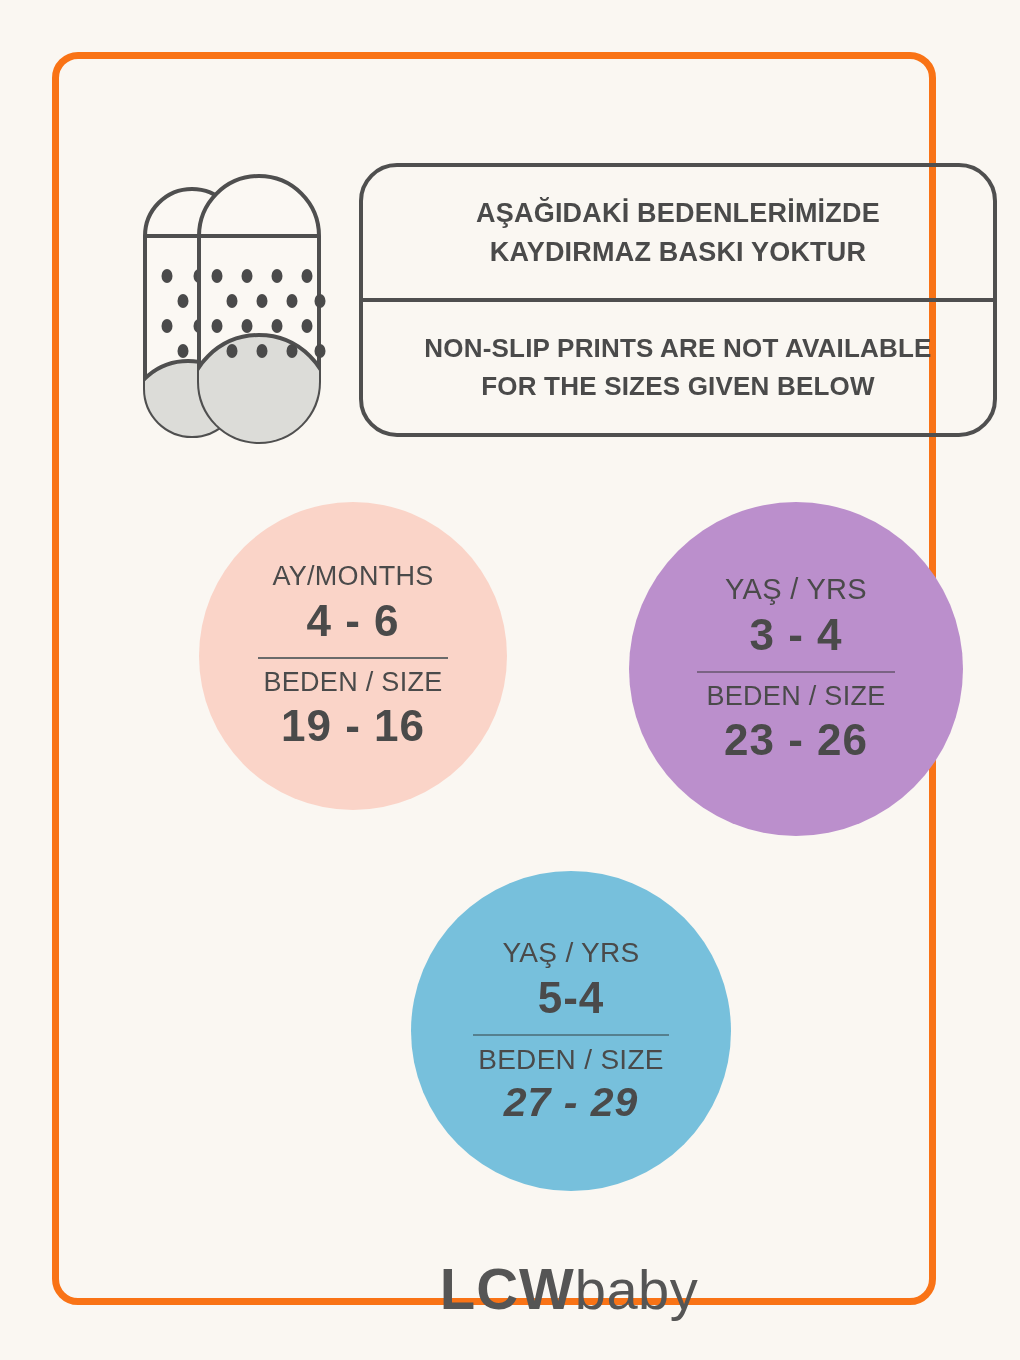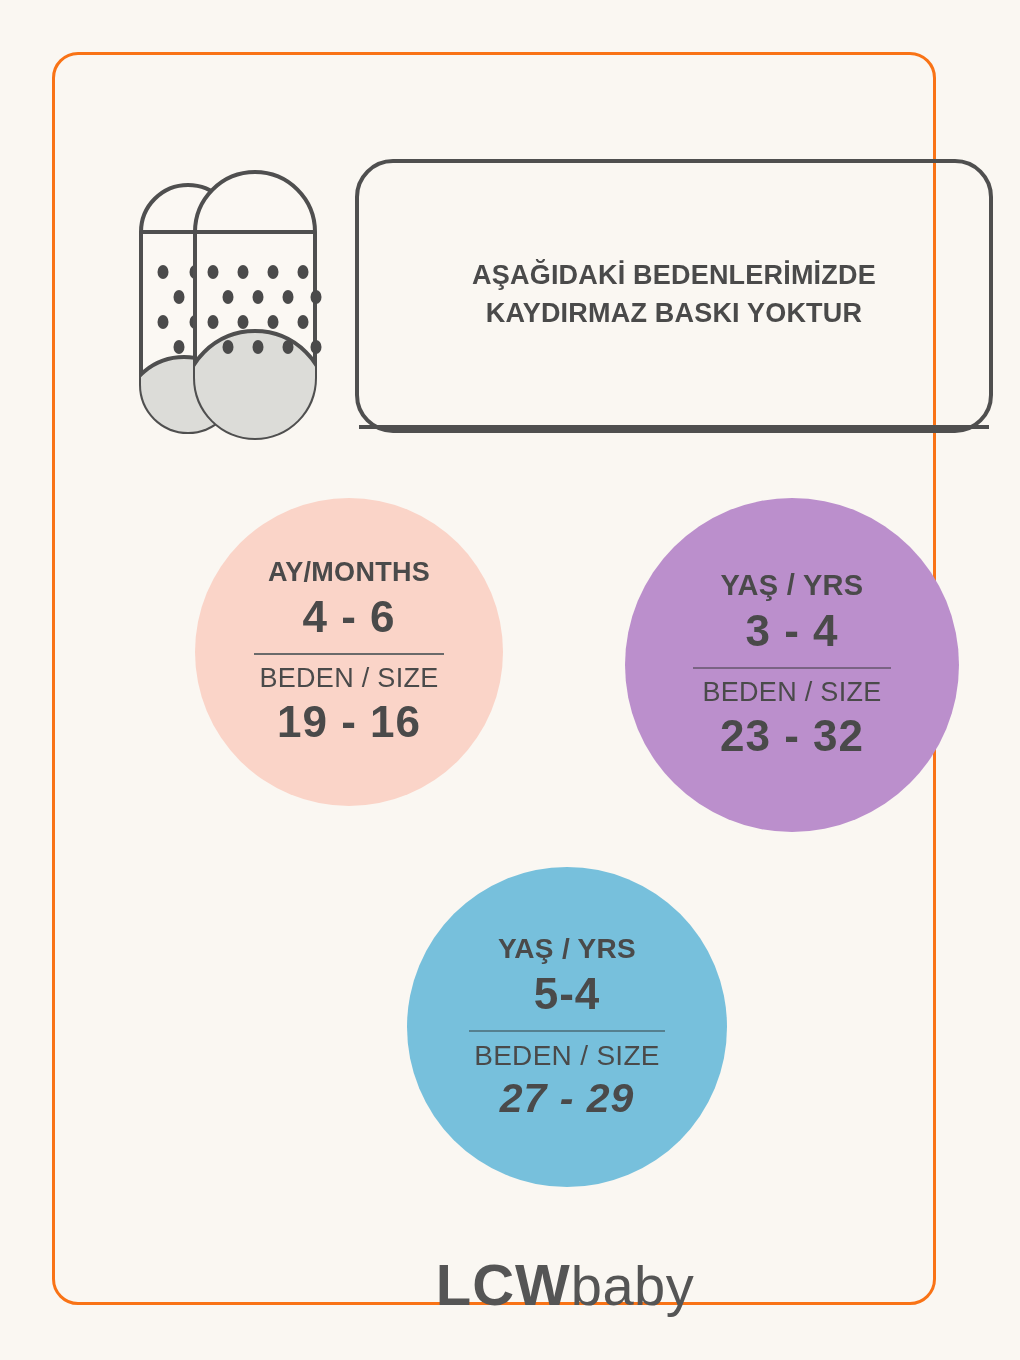--- a/index.html
+++ b/index.html
@@ -15,21 +15,21 @@
     position: relative;
   }
 
   
   #card {
     position: absolute;
     left: 52px;
     top: 52px;
     width: 884px;
     height: 1253px;
-    border: 3px solid #f97316;
+    border: 7px solid #f97316;
     border-radius: 26px;
     box-sizing: border-box;
   }
 
   
   #sock-icon {
     position: absolute;
     left: 78px;
     top: 105px;
     width: 190px;
@@ -102,21 +102,21 @@
   #circle-blue {
     left: 352px;
     top: 812px;
     width: 320px;
     height: 320px;
     background: #77c0dc;
   }
 
   .age-label {
     font-size: 27px;
-    font-weight: bold;
+    font-weight: normal;
     letter-spacing: 0.3px;
     white-space: nowrap;
     text-align: center;
   }
   .age-value {
     font-size: 44px;
     font-weight: bold;
     margin-top: 4px;
     letter-spacing: 1px;
     white-space: nowrap;
@@ -231,36 +231,40 @@
       </g>
     </svg>
   </div>
 
   <div id="notice-box">
     <div class="notice-half">
       <div class="notice-line">AŞAĞIDAKİ BEDENLERİMİZDE</div>
       <div class="notice-line">KAYDIRMAZ BASKI YOKTUR</div>
     </div>
     <div id="notice-divider"></div>
+    <div class="notice-half">
+      <div class="notice-line en">NON-SLIP PRINTS ARE NOT AVAILABLE</div>
+      <div class="notice-line en">FOR THE SIZES GIVEN BELOW</div>
+    </div>
   </div>
 
   <div class="size-circle" id="circle-pink">
     <div class="age-label">AY/MONTHS</div>
     <div class="age-value">4 - 6</div>
     <div class="circle-divider"></div>
     <div class="size-label">BEDEN / SIZE</div>
     <div class="size-value">19 - 16</div>
   </div>
 
   <div class="size-circle" id="circle-purple">
     <div class="age-label">YAŞ / YRS</div>
     <div class="age-value">3 - 4</div>
     <div class="circle-divider"></div>
     <div class="size-label">BEDEN / SIZE</div>
-    <div class="size-value">23 - 32</div>
+    <div class="size-value">23 - 26</div>
   </div>
 
   <div class="size-circle" id="circle-blue">
     <div class="age-label">YAŞ / YRS</div>
     <div class="age-value">5-4</div>
     <div class="circle-divider"></div>
     <div class="size-label">BEDEN / SIZE</div>
     <div class="size-value">27 - 29</div>
   </div>
 

